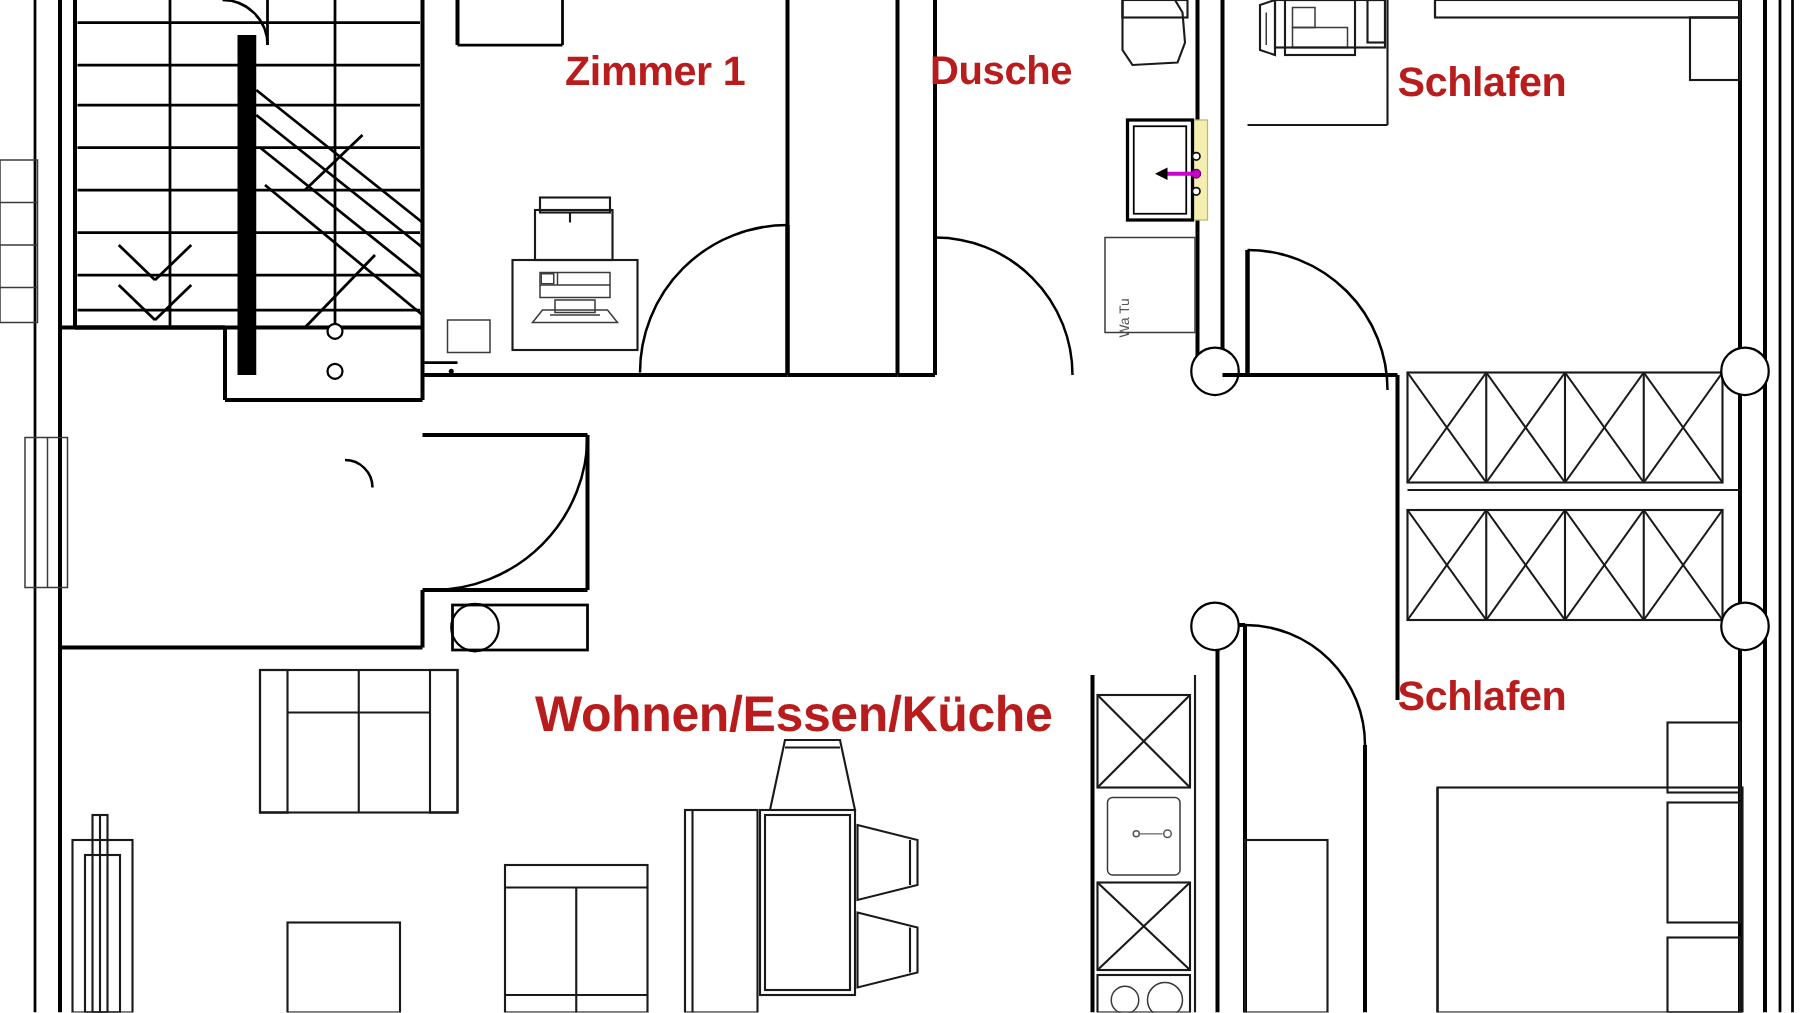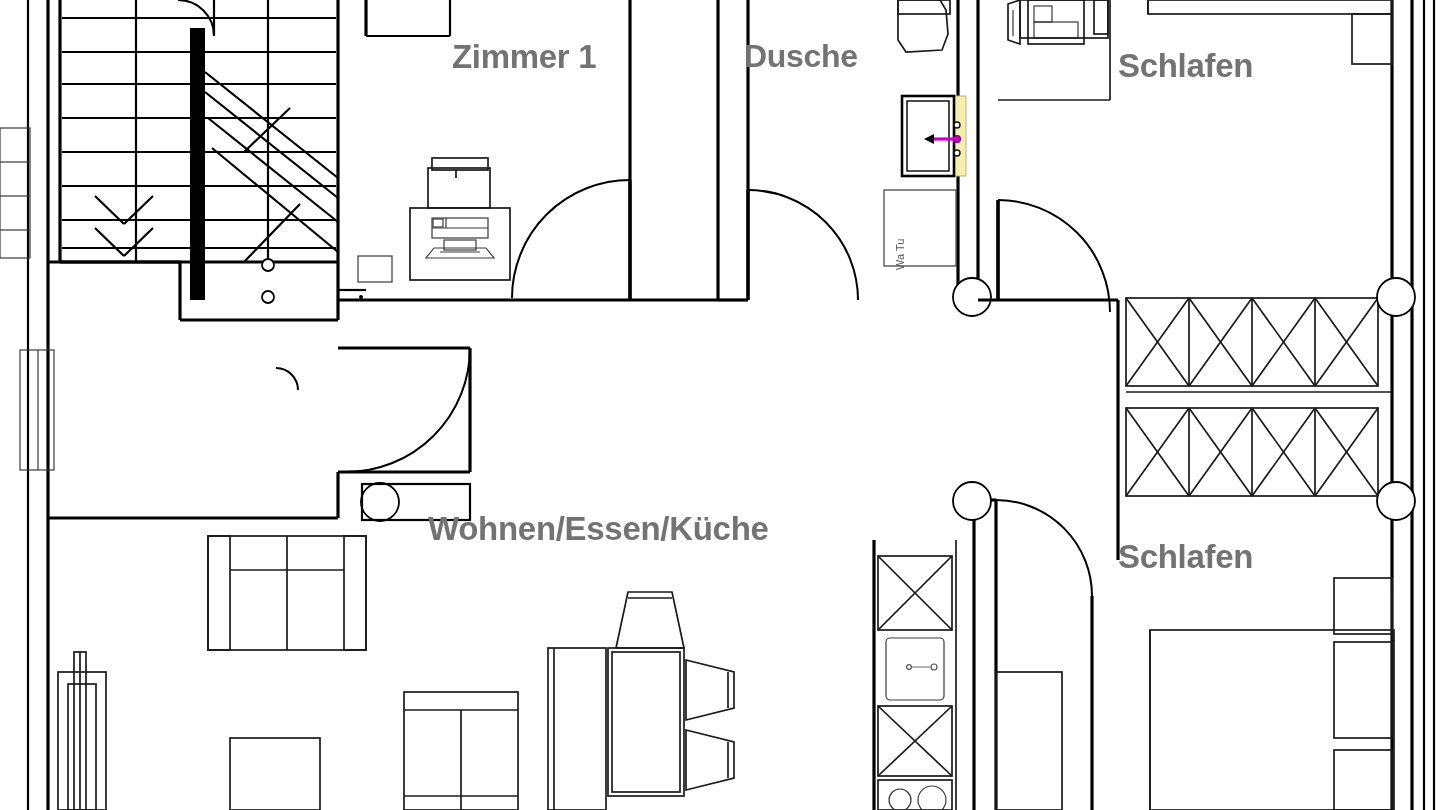--- a/index.html
+++ b/index.html
@@ -7,30 +7,30 @@
   body{
     font-family:"Liberation Sans", sans-serif;
     width:1440px;height:810px;overflow:hidden;
   }
   #stage{position:relative;width:1440px;height:810px;background:#ffffff;}
   #plan{position:absolute;inset:0;}
   .room-label{
     position:absolute;
     font-family:"Liberation Sans", sans-serif;
     font-weight:bold;
-    color:#737373;
+    color:#b91c1c;
     white-space:nowrap;
     line-height:1;
     letter-spacing:-0.3px;
   }
   #lbl-zimmer1{left:452px;top:40px;font-size:33px;}
   #lbl-dusche{left:744px;top:40px;font-size:32px;}
   #lbl-schlafen-top{left:1118px;top:49px;font-size:33px;}
   #lbl-schlafen-bottom{left:1118px;top:540px;font-size:33px;}
-  #lbl-wohnen{left:428px;top:512px;font-size:33px;}
+  #lbl-wohnen{left:428px;top:552px;font-size:40px;}
   .appliance-label{
     position:absolute;
     font-family:"Liberation Sans", sans-serif;
     font-size:11px;
     color:#555555;
     transform-origin:left top;
     transform:rotate(-90deg);
     white-space:nowrap;
   }
   #lbl-watu{left:894px;top:270px;}

